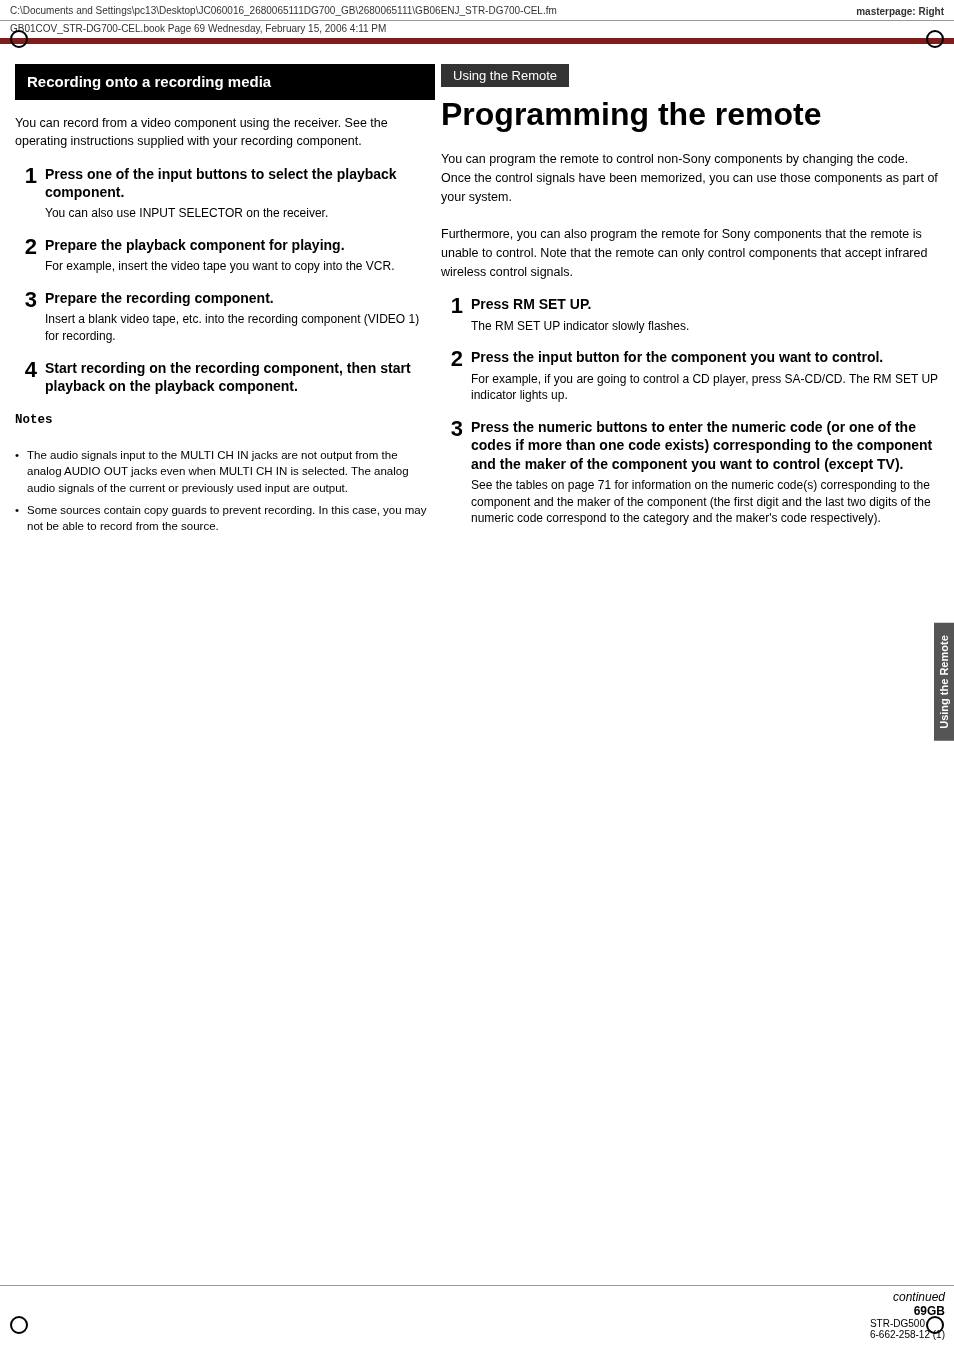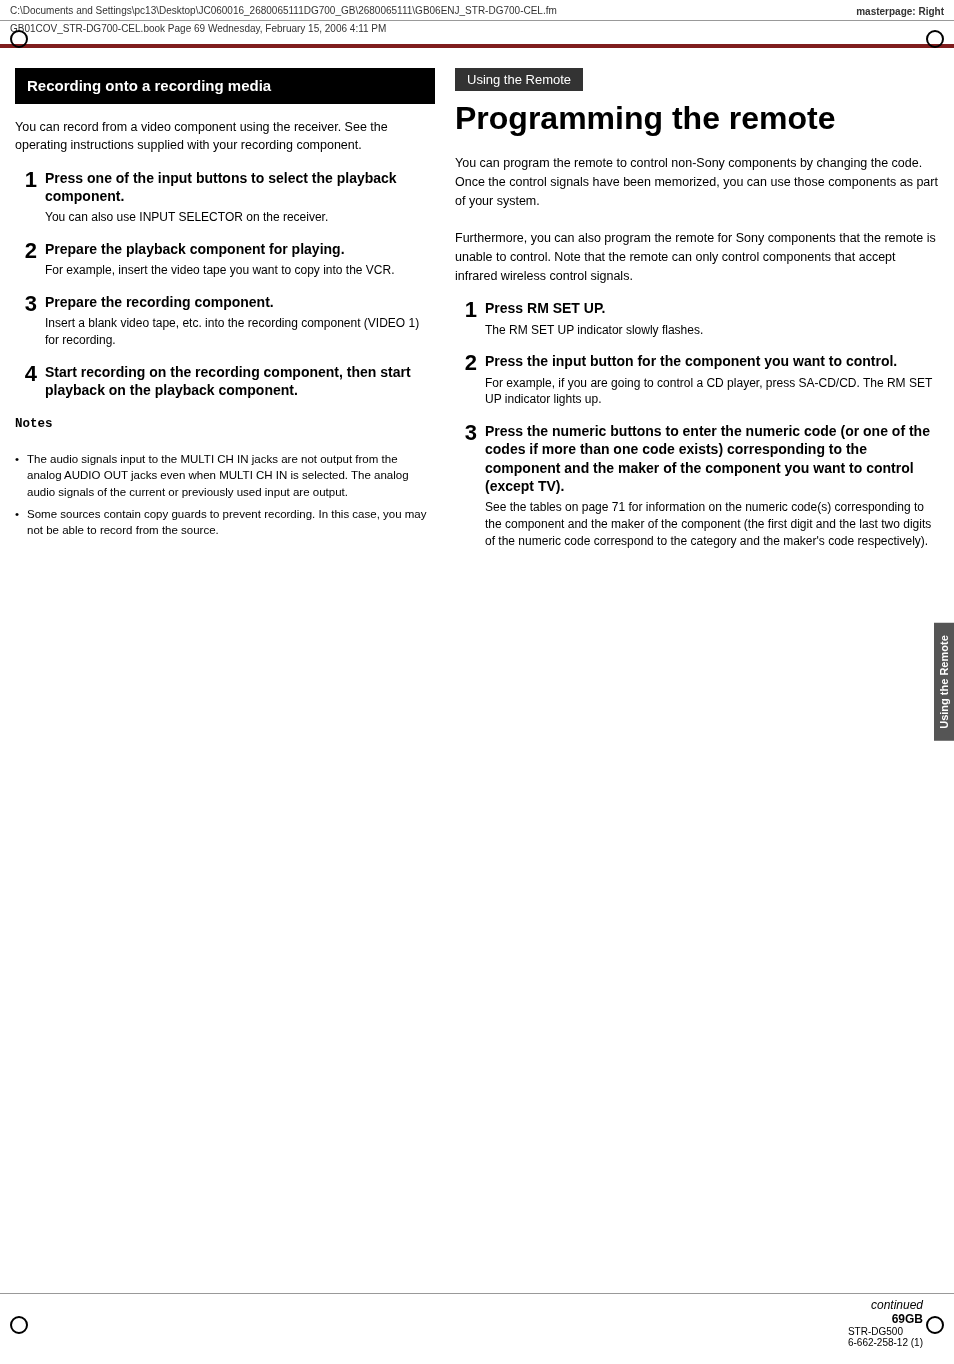--- a/index.html
+++ b/index.html
@@ -28,24 +28,24 @@
       color: #333;
     }
     .header-left {
       line-height: 1.4;
     }
     .header-right {
       font-size: 10px;
       font-weight: bold;
     }
     .subheader {
-      padding: 2px 10px 10px 10px;
+      padding: 2px 10px 4px 10px;
       font-size: 10px;
       color: #333;
-      border-bottom: 4px solid #7f1d1d;
+      border-bottom: 6px solid #7f1d1d;
     }
 
     
     .corner-marks {
       position: absolute;
       width: 100%;
       height: 100%;
       top: 0;
       left: 0;
       pointer-events: none;
@@ -59,21 +59,21 @@
     }
     .corner-tl { top: 30px; left: 10px; }
     .corner-tr { top: 30px; right: 10px; }
     .corner-bl { bottom: 30px; left: 10px; }
     .corner-br { bottom: 30px; right: 10px; }
 
     
     .main-content {
       display: flex;
       padding: 20px 15px 10px 15px;
-      gap: 20px;
+      gap: 6px;
     }
 
     
     .left-column {
       width: 420px;
       flex-shrink: 0;
     }
 
     
     .right-column {
@@ -152,27 +152,27 @@
     .page-main-title {
       font-size: 32px;
       font-weight: bold;
       margin-bottom: 18px;
       line-height: 1.1;
     }
 
     
     .footer {
       position: absolute;
-      bottom: 12px;
+      bottom: 20px;
       left: 0;
       right: 0;
       display: flex;
       justify-content: space-between;
       align-items: flex-end;
-      padding: 4px 31px;
+      padding: 4px 9px;
       border-top: 1px solid #999;
       font-size: 11px;
     }
     .footer-continued {
       text-align: right;
       font-style: italic;
       font-size: 12px;
     }
     .footer-page {
       font-weight: bold;

